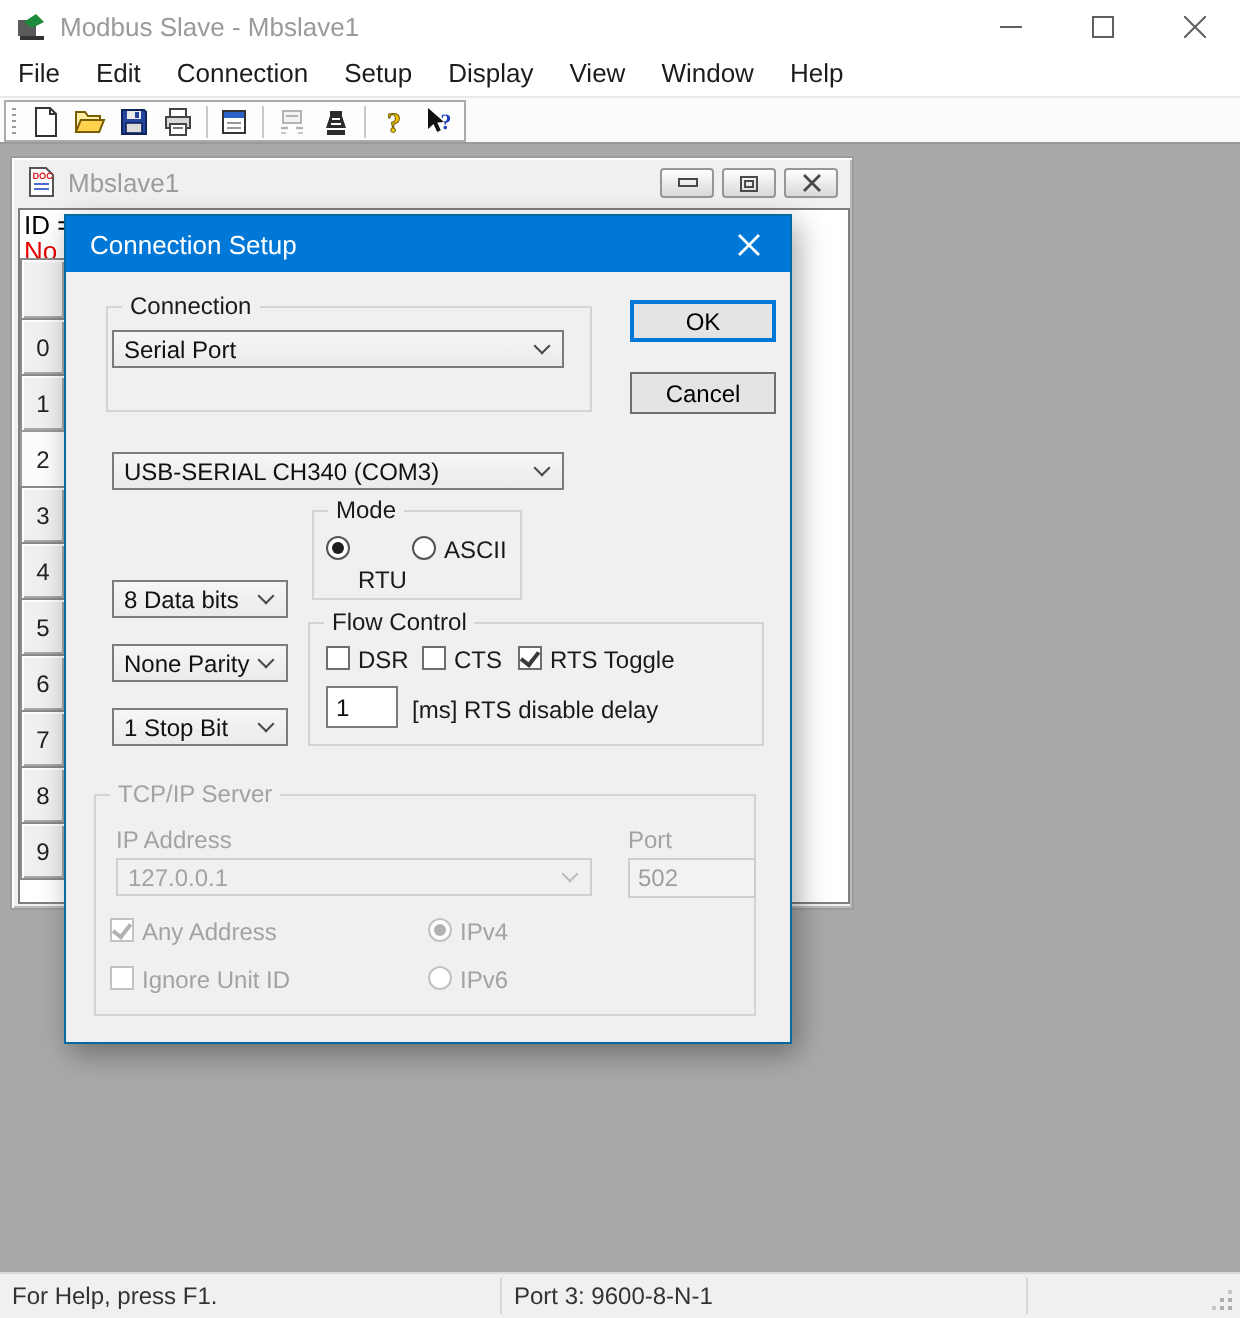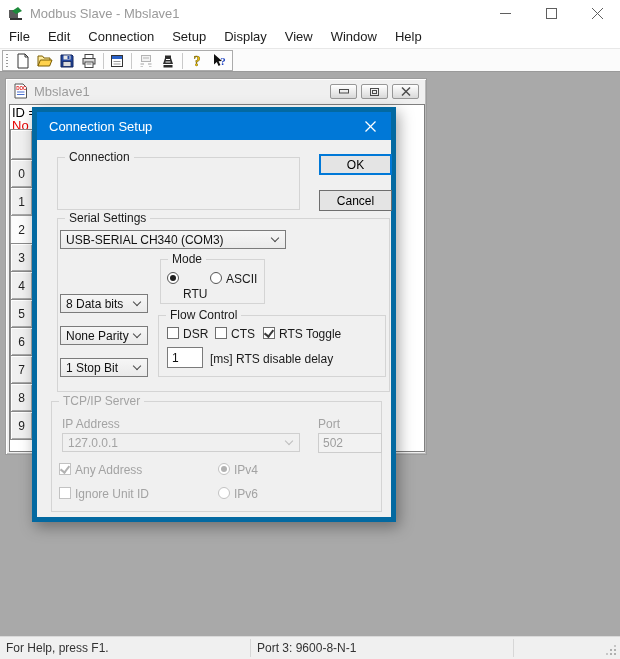--- a/index.html
+++ b/index.html
@@ -43,21 +43,21 @@
   .mdi-info-2 { position:absolute; left:2px; top:13px; font-size:13px; color:#e60000; white-space:nowrap; }
   .rowcol { position:absolute; left:0px; top:24px; width:23px; }
   .cell { width:23px; height:29px; margin-top:-1px; background:#f0f0f0; border:1px solid #8a8a8a;
           box-shadow: inset 1px 1px 0 #ffffff, inset -1px -1px 0 #a8a8a8;
           display:flex; align-items:center; justify-content:center; font-size:12px; color:#222; }
   .cell.corner { height:31px; margin-top:0; }
   .cell.pressed { background:#fcfcfc; box-shadow:none; border:1px solid #9a9a9a; }
 
   
   .dialog { position:absolute; left:32px; top:35px; width:364px; height:415px; background:#f0f0f0;
-            border:5px solid #0369a1; box-shadow: 3px 5px 14px rgba(0,0,0,0.35); }
+            border:1px solid #0369a1; box-shadow: 3px 5px 14px rgba(0,0,0,0.35); }
   .dlg-titlebar { position:absolute; left:0; top:0; right:0; height:28px; background:#0078d7; }
   .dlg-title { position:absolute; left:12px; top:7px; font-size:13px; color:#ffffff; }
   .dlg-close { position:absolute; right:0; top:0; width:42px; height:28px; display:flex; align-items:center; justify-content:center; }
 
   .grp { position:absolute; border:1px solid #d4d4d4; }
   .grp-label { position:absolute; top:-8px; left:7px; background:#f0f0f0; padding:0 4px; font-size:12px; color:#1a1a1a; line-height:15px; white-space:nowrap; }
   .grp.disabled .grp-label { color:#a3a3a3; }
 
   .btn { position:absolute; width:73px; height:21px; background:#e4e4e4; border:1px solid #6e6e6e;
          display:flex; align-items:center; justify-content:center; font-size:12px; color:#000; }
@@ -276,24 +276,25 @@
             </svg>
         </div>
       </div>
 
       <div class="btn default" style="left:282px; top:42px;">OK</div>
       <div class="btn" style="left:282px; top:78px;">Cancel</div>
 
       <div class="grp" style="left:20px; top:45px; width:243px; height:53px;">
         <span class="grp-label">Connection</span>
       </div>
-
-      <div class="grp" style="left:20px; top:106px; width:333px; height:174px;">
-        <span class="grp-label">Serial Settings</span>
-      </div>
+      <div class="combo" style="left:23px; top:57px; width:226px;">
+        <span>Serial Port</span>
+        <span class="chev"></span>
+      </div>
+
       <div class="combo" style="left:23px; top:118px; width:226px;">
         <span>USB-SERIAL CH340 (COM3)</span>
         <span class="chev"></span>
       </div>
       <div class="combo" style="left:23px; top:182px; width:88px;">
         <span>8 Data bits</span>
         <span class="chev"></span>
       </div>
       <div class="combo" style="left:23px; top:214px; width:88px;">
         <span>None Parity</span>

